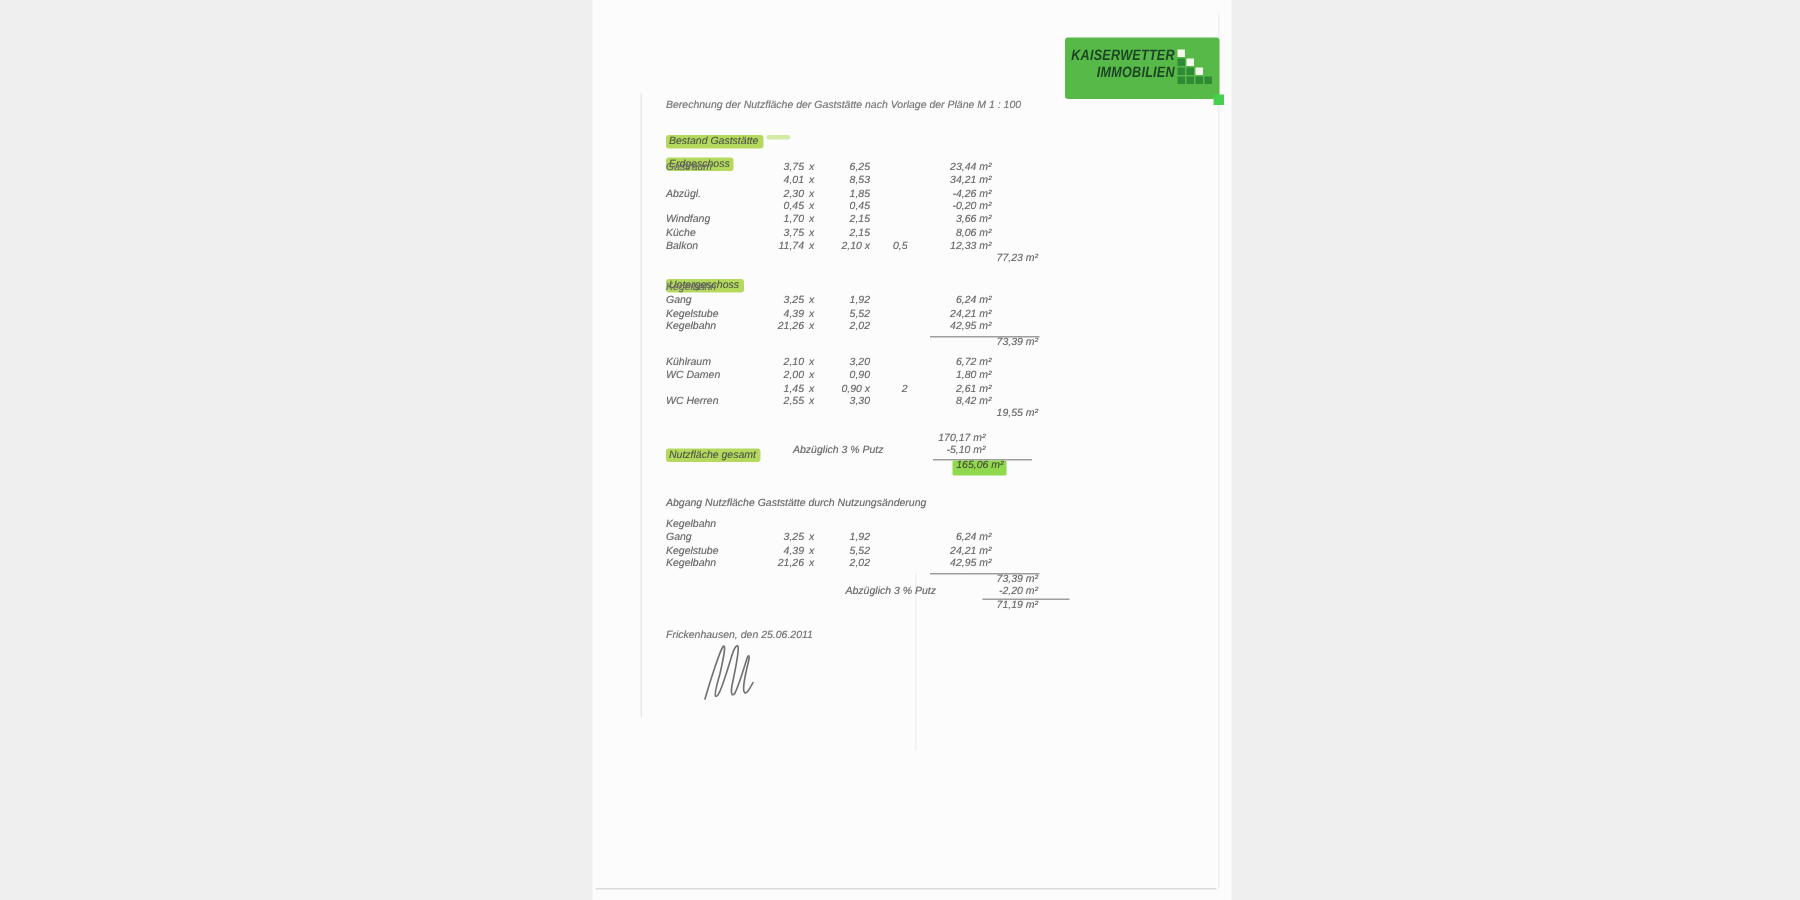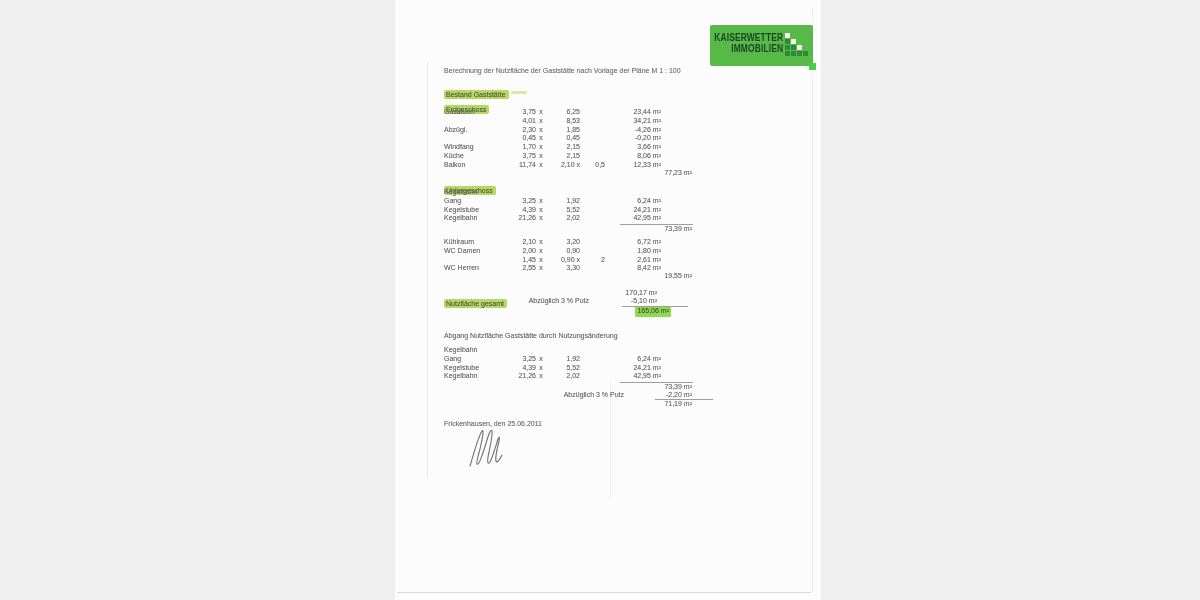--- a/index.html
+++ b/index.html
@@ -1,21 +1,21 @@
 <!DOCTYPE html>
 <html style="--canvas-bg: #f0eff0; --page-bg: #fcfcfd; --scan-text: #6b6b6b; --hl: #b5d95e; --hl-strong: #90d84e; --logo-bg: #57b947; --logo-text: #1d4526; --logo-block-dark: #2f8a36; --logo-block-white: #f2f7ee; --logo-block-accent: #45d14b;"><head>
 <meta charset="utf-8">
 <style>
   html,body{margin:0;padding:0;}
   body{
     width:1200px;height:600px;overflow:hidden;
     background:var(--canvas-bg,#f0eff0);
     font-family:"Liberation Sans","DejaVu Sans",sans-serif;
   }
-  .stage{position:relative;width:1200px;height:600px;}
+  .stage{position:relative;width:1200px;height:600px;font-style:italic;}
   .page{
     position:absolute;left:395px;top:0;width:426px;height:600px;
     background:var(--page-bg,#fcfcfd);
   }
   
   .scanline{position:absolute;width:1px;background:rgba(0,0,0,0.08);}
   .scanline.v1{left:32px;top:62px;height:416px;}
   .scanline.v2{left:215px;top:382px;height:118px;background:rgba(0,0,0,0.05);}
   .scanline.redge{left:417px;top:8px;height:584px;background:rgba(0,0,0,0.05);}
   .scanline.bedge{left:2px;top:592px;width:414px;height:1px;background:rgba(0,0,0,0.13);}

